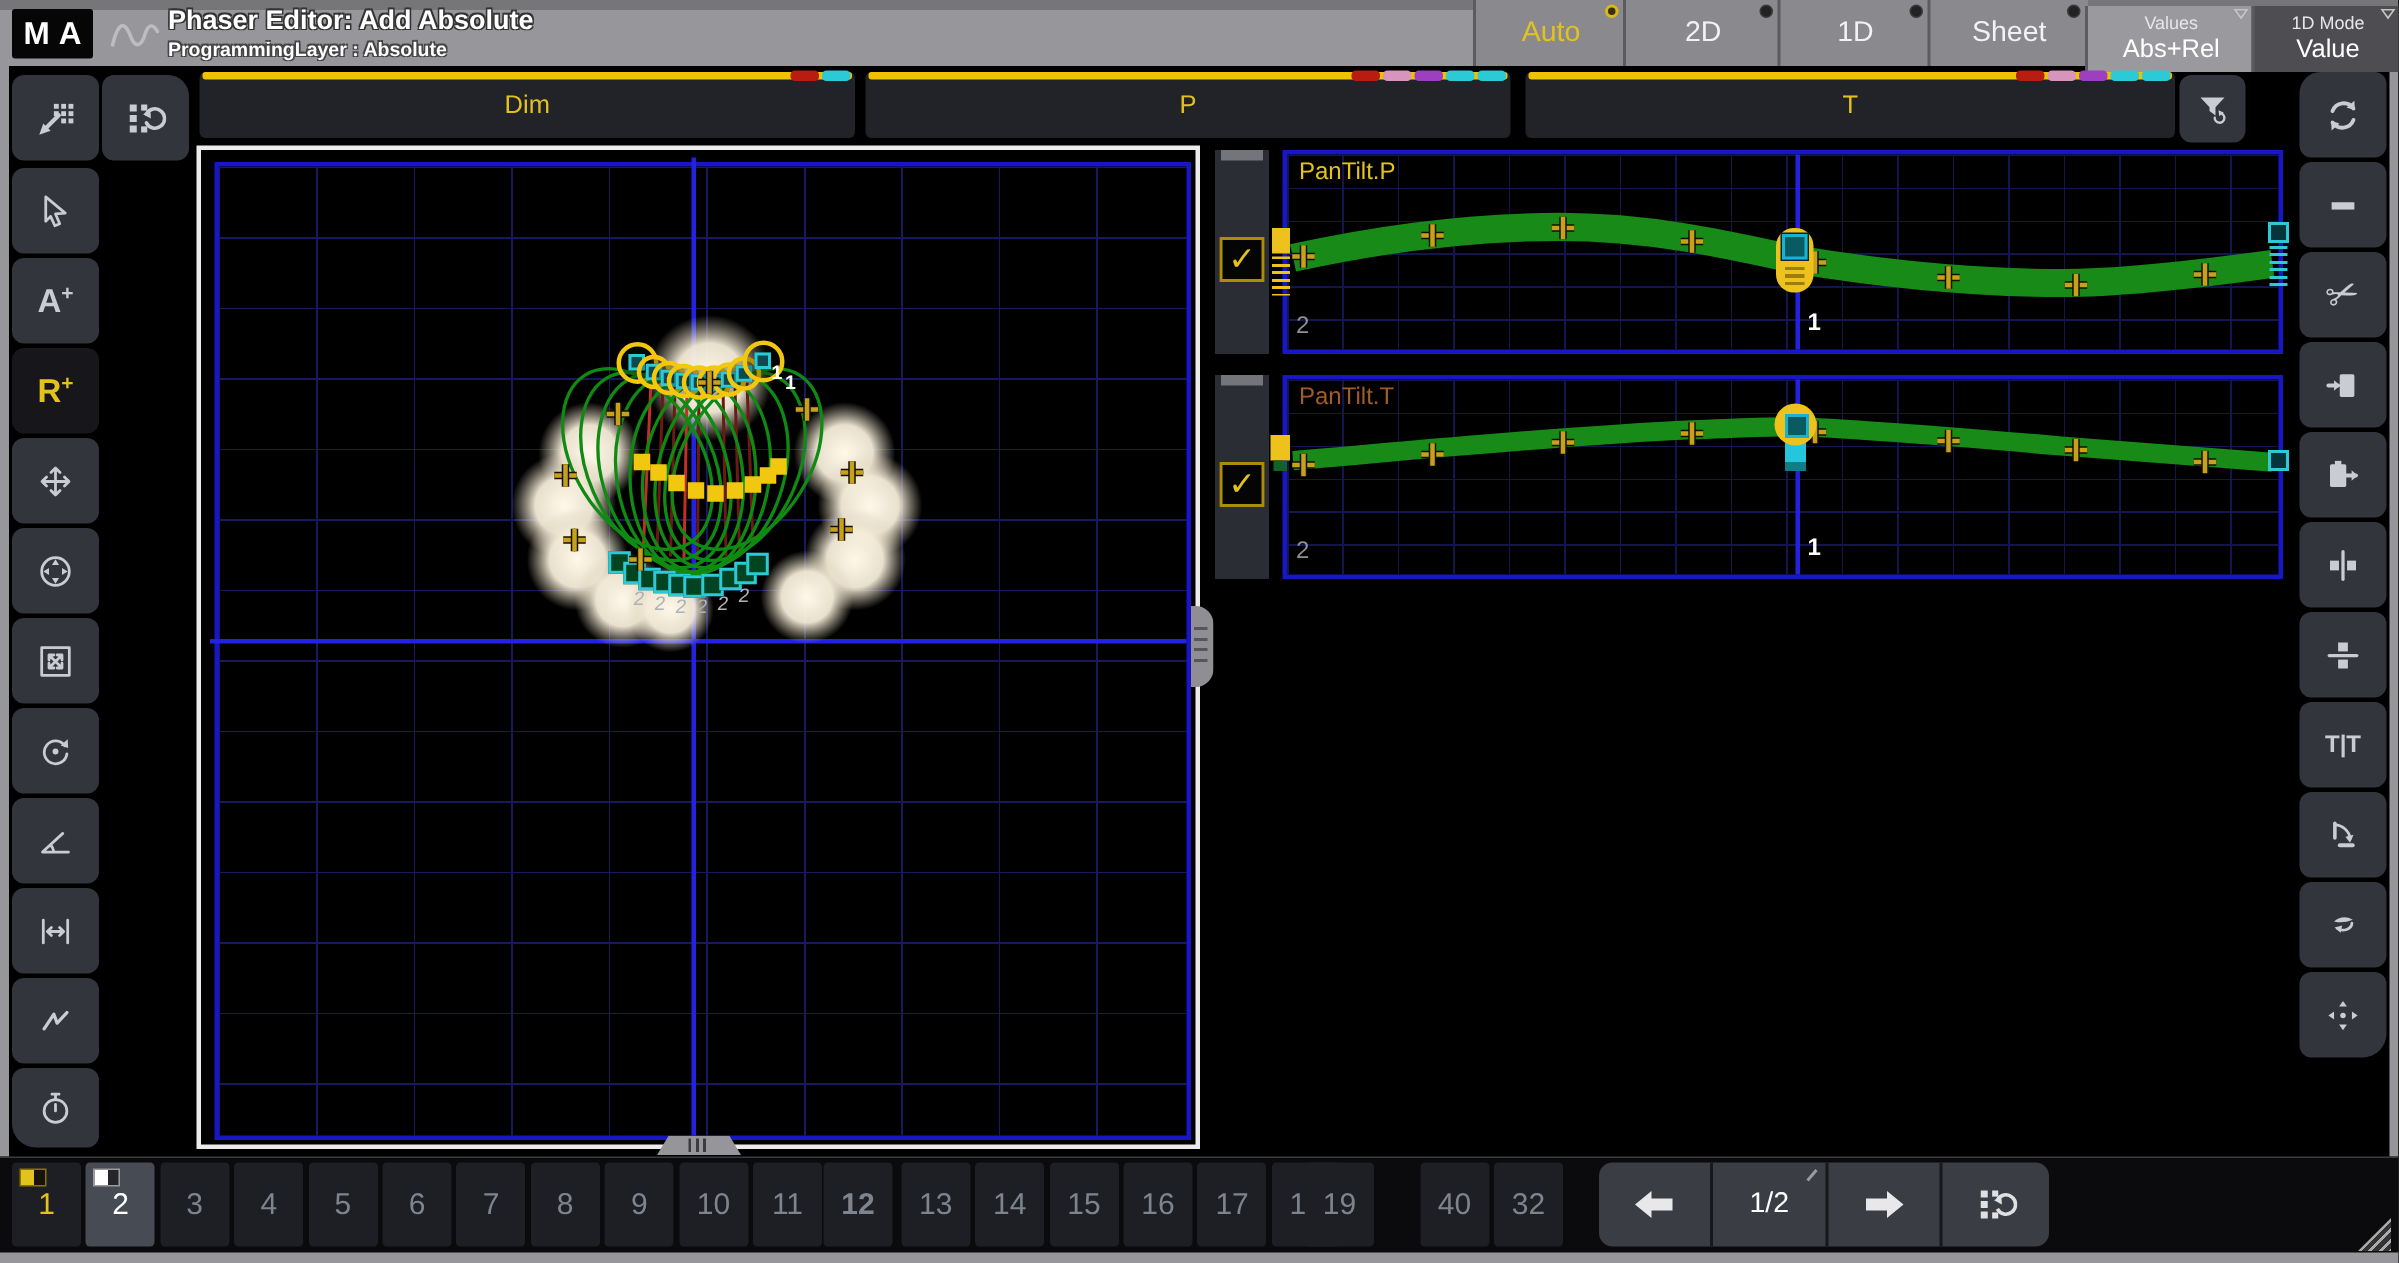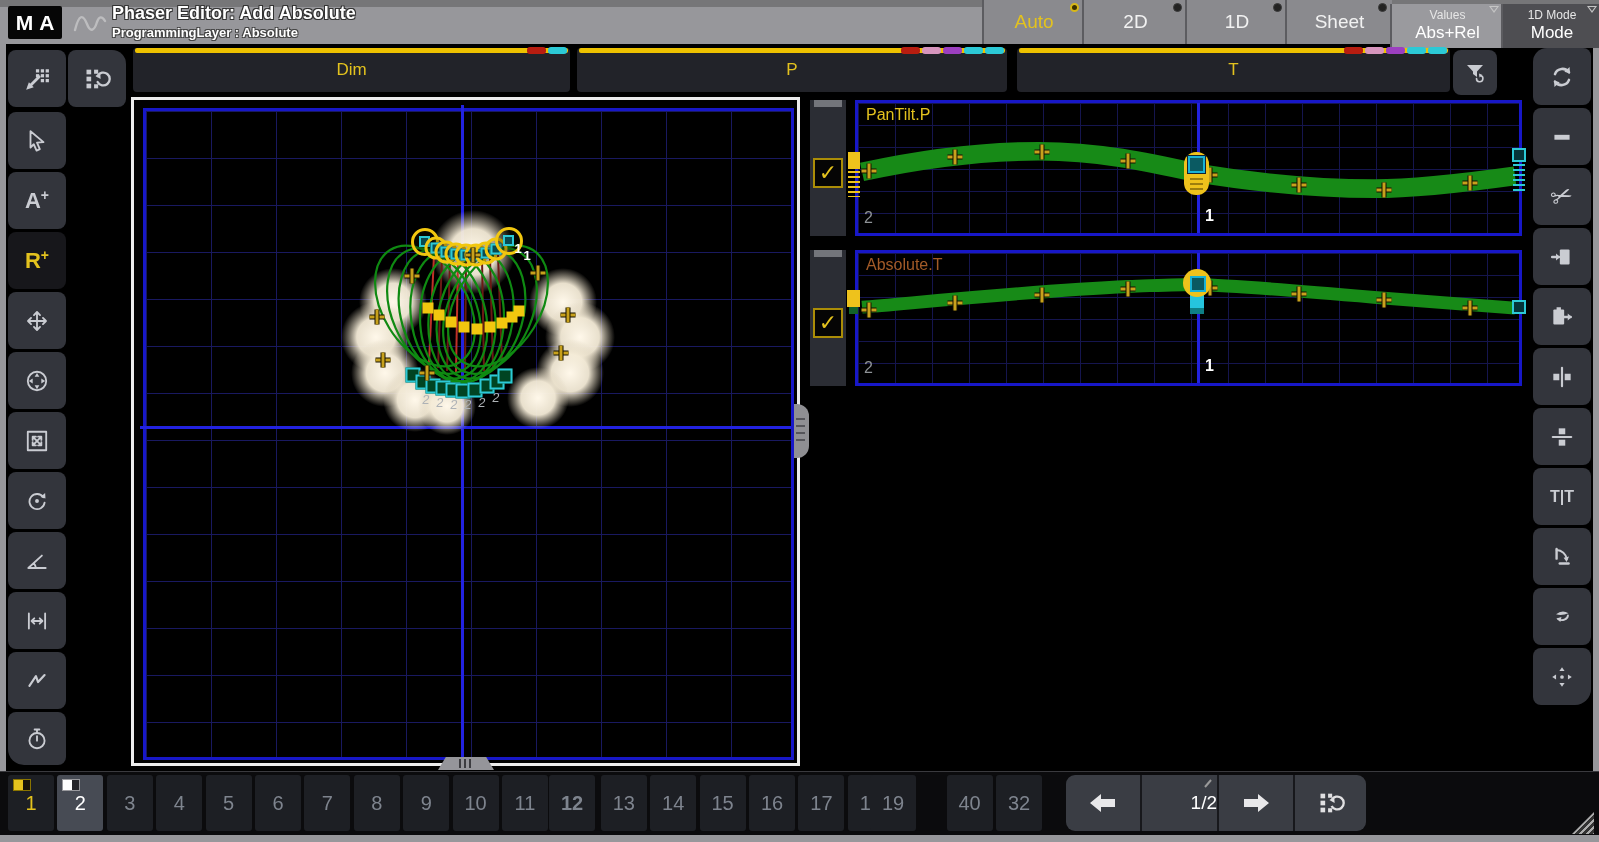--- a/index.html
+++ b/index.html
@@ -180,21 +180,21 @@
     <i class="dot"></i>
     </div>
 
   <div class="dd" style="left:1390px;width:111px;">
     <span class="small">Values</span>
     <span class="val">Abs+Rel</span>
     <i class="tri"></i>
     </div>
   <div class="dd dark" style="left:1501px;width:98px;">
     <span class="small">1D Mode</span>
-    <span class="val">Mode</span>
+    <span class="val">Value</span>
     <i class="tri"></i>
     </div>
 </div>
 
 <div class="tbtn" style="left:8px;top:50px;">
   <svg width="26" height="26" viewBox="0 0 24 24">
     <g class="fillme">
         <rect x="11" y="3" width="3" height="3"></rect>
         <rect x="15.5" y="3" width="3" height="3"></rect>
         <rect x="20" y="3" width="3" height="3"></rect>
@@ -474,21 +474,21 @@
   <div class="abs" style="inset:0;">
       <i class="cross" style="left: 11px; top: 57px;"></i>
       <i class="cross" style="left: 97px; top: 50px;"></i>
       <i class="cross" style="left: 184px; top: 42px;"></i>
       <i class="cross" style="left: 270px; top: 36px;"></i>
       <i class="cross" style="left: 352px; top: 35px;"></i>
       <i class="cross" style="left: 441px; top: 41px;"></i>
       <i class="cross" style="left: 526px; top: 47px;"></i>
       <i class="cross" style="left: 612px; top: 55px;"></i>
     </div>
-  <div class="gtitle t">Absolute.T</div>
+  <div class="gtitle t">PanTilt.T</div>
   <div class="glbl-start">2</div>
   <div class="glbl-center">1</div>
 </div>
 <div class="abs yblock" style="left:847px;top:290px;width:13px;height:17px;"></div>
 <div class="abs" style="left:849px;top:307px;width:9px;height:7px;background:#12622a;"></div>
 <div class="abs csq" style="left:1512px;top:300px;width:10px;height:10px;"></div>
 <div class="abs" id="t-cblock"></div>
 <div class="abs" id="t-ball">
   <i class="inner"></i>
 </div>
@@ -636,21 +636,21 @@
         <span>32</span>
       </div>
     </div>
 
   <div class="abs" id="navgroup" style="left:1066px;top:3px;">
     <div class="navcell" style="width:74px;">
       <svg width="28" height="22" viewBox="0 0 28 22">
         <path fill="#e8e8ea" d="M12,2 L12,7 H26 V15 H12 L12,20 L1,11 Z"></path>
         </svg>
       </div>
-    <div class="navcell" style="width:75px;justify-content:flex-end;">
+    <div class="navcell" style="width:75px;">
       <span>1/2</span>
       <svg id="page-flag" viewBox="0 0 12 12">
           <path d="M10,2 L4,9" stroke="#9a9a9a" stroke-width="2"></path>
         </svg>
       </div>
     <div class="navcell" style="width:74px;">
       <svg width="28" height="22" viewBox="0 0 28 22">
         <path fill="#e8e8ea" d="M16,2 L16,7 H2 V15 H16 L16,20 L27,11 Z"></path>
         </svg>
       </div>

